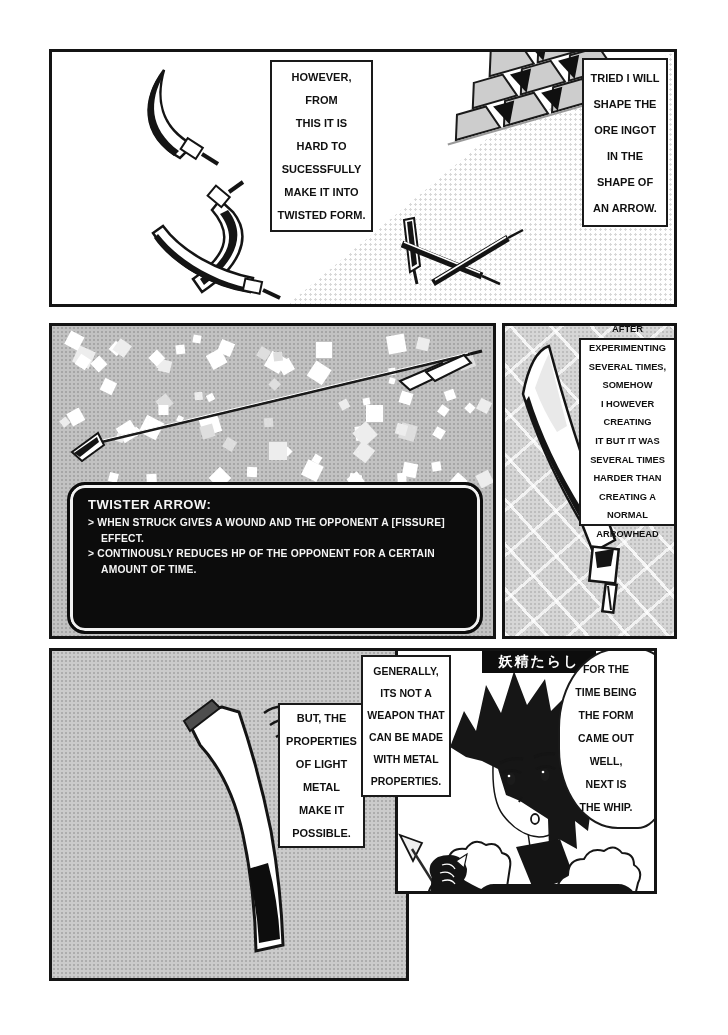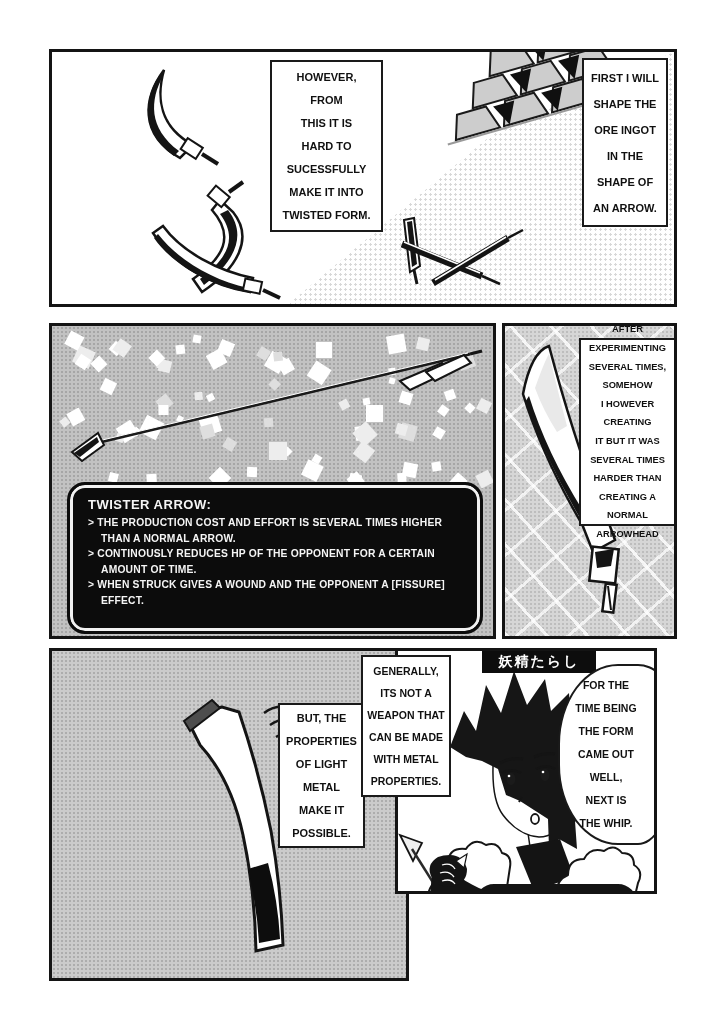--- a/index.html
+++ b/index.html
@@ -22,21 +22,21 @@
   .bubble{position:absolute;background:#fff;border:2px solid #1a1a1a;box-sizing:border-box;
           display:flex;align-items:center;justify-content:center;text-align:center;
           white-space:pre-line;font-weight:bold;color:#101010;z-index:4;}
   .art{position:absolute;z-index:1;}
 
   
   #tex-top{position:absolute;right:0;bottom:0;width:62%;height:100%;z-index:0;
      background-image:radial-gradient(#d8d8d8 1px,transparent 1.3px);background-size:5px 5px;
      clip-path:polygon(100% 0,100% 100%,0 100%,55% 30%);}
   #bubble-failure{left:8px;top:55px;width:88px;height:160px;font-size:11px;line-height:25px;}
-  #bubble-however{left:218px;top:8px;width:113px;height:172px;font-size:11px;line-height:23px;}
+  #bubble-however{left:218px;top:8px;width:103px;height:172px;font-size:11px;line-height:23px;}
   #bubble-first{left:530px;top:6px;width:86px;height:169px;font-size:11px;line-height:26px;}
 
   
   #infobox{position:absolute;left:15px;top:156px;width:416px;height:152px;z-index:3;
      background:#0c0c0c;border:3px solid #0c0c0c;border-radius:18px;
      box-shadow:inset 0 0 0 3px #f2f2f2;box-sizing:border-box;
      padding:12px 26px 8px 18px;color:#f5f5f5;font-weight:bold;}
   #infobox .ib-title{font-size:13px;letter-spacing:.5px;margin-bottom:3px;}
   #infobox .ib-line{font-size:10.3px;line-height:15.5px;padding-left:13px;text-indent:-13px;letter-spacing:.2px;}
 
@@ -49,21 +49,21 @@
 
   
   #bubble-generally{left:361px;top:655px;width:90px;height:142px;font-size:10.5px;line-height:22px;z-index:6;}
 
   
   #jp-band{position:absolute;left:84px;top:0;width:114px;height:22px;background:#0d0d0d;z-index:3;
      display:flex;align-items:center;justify-content:center;color:#fff;font-weight:bold;
      font-size:14px;letter-spacing:2px;overflow:hidden;}
   #bubble-whip{right:-14px;top:-3px;width:110px;height:181px;font-size:10.5px;line-height:23px;
      border-radius:60px 30px 30px 60px / 80px 30px 50px 80px;border-width:2.5px;z-index:5;
-     padding-right:14px;box-sizing:border-box;margin-top:16px;}
+     padding-right:14px;box-sizing:border-box;}
 </style>
 </head>
 <body>
 
 <div id="page">
 
   <div class="panel" id="panel-top">
     <div id="tex-top"></div>
 
     <svg class="art" style="left:0;top:0;width:622px;height:252px;" viewBox="0 0 622 252">
@@ -115,21 +115,21 @@
       </g>
     </svg>
 
     <div class="bubble" id="bubble-however">HOWEVER,
 FROM
 THIS IT IS
 HARD TO
 SUCESSFULLY
 MAKE IT INTO
 TWISTED FORM.</div>
-    <div class="bubble" id="bubble-first">FIRST I WILL
+    <div class="bubble" id="bubble-first">TRIED I WILL
 SHAPE THE
 ORE INGOT
 IN THE
 SHAPE OF
 AN ARROW.</div>
   </div>
 
   <div class="panel" id="panel-mid-left">
     <div id="confetti" style="position:absolute;inset:0;z-index:1;">
         <div style="position: absolute; left: 425.767px; top: 73.7814px; width: 12.3471px; height: 12.3471px; background: rgb(237, 237, 237); transform: rotate(27deg);"></div>
@@ -211,23 +211,22 @@
       <line x1="42" y1="116" x2="416" y2="27" stroke="#fff" stroke-width="1"></line>
       <path d="M20,126 L46,107 L52,119 L30,135 Z" fill="#fff" stroke="#141414" stroke-width="2"></path>
       <path d="M22,127 L45,111 L47,116 L28,131 Z" fill="#141414"></path>
       <polygon points="348,55 390,37 398,45 358,64" fill="#fff" stroke="#141414" stroke-width="2"></polygon>
       <polygon points="374,46 412,29 419,37 383,55" fill="#fff" stroke="#141414" stroke-width="2"></polygon>
       <line x1="418" y1="28" x2="430" y2="25" stroke="#141414" stroke-width="3"></line>
     </svg>
 
     <div id="infobox">
       <div class="ib-title">TWISTER ARROW:</div>
-      <div class="ib-line">&gt; THE PRODUCTION COST AND EFFORT IS SEVERAL TIMES HIGHER THAN A NORMAL ARROW.</div>
+      <div class="ib-line">&gt; WHEN STRUCK GIVES A WOUND AND THE OPPONENT A [FISSURE] EFFECT.</div>
       <div class="ib-line">&gt; CONTINOUSLY REDUCES HP OF THE OPPONENT FOR A CERTAIN  AMOUNT OF TIME.</div>
-      <div class="ib-line">&gt; WHEN STRUCK GIVES A WOUND AND THE OPPONENT A [FISSURE] EFFECT.</div>
 
     </div>
   </div>
 
   <div class="panel" id="panel-mid-right">
     <svg class="art" style="left:0;top:0;width:169px;height:310px;" viewBox="0 0 169 310">
       <path d="M18,68 Q26,26 44,20 Q68,110 95,180 L77,198 Q38,132 18,68 Z" fill="#fff" stroke="#141414" stroke-width="2.5"></path>
       <path d="M24,70 Q42,128 80,188 L75,192 Q40,132 20,76 Z" fill="#141414"></path>
       <path d="M30,62 Q40,34 44,28 Q52,62 62,100 L52,106 Q38,84 30,62 Z" fill="#e9e9e9"></path>
       <path d="M77,198 L97,178 L110,214 L88,226 Z" fill="#fff" stroke="#141414" stroke-width="2.5"></path>

